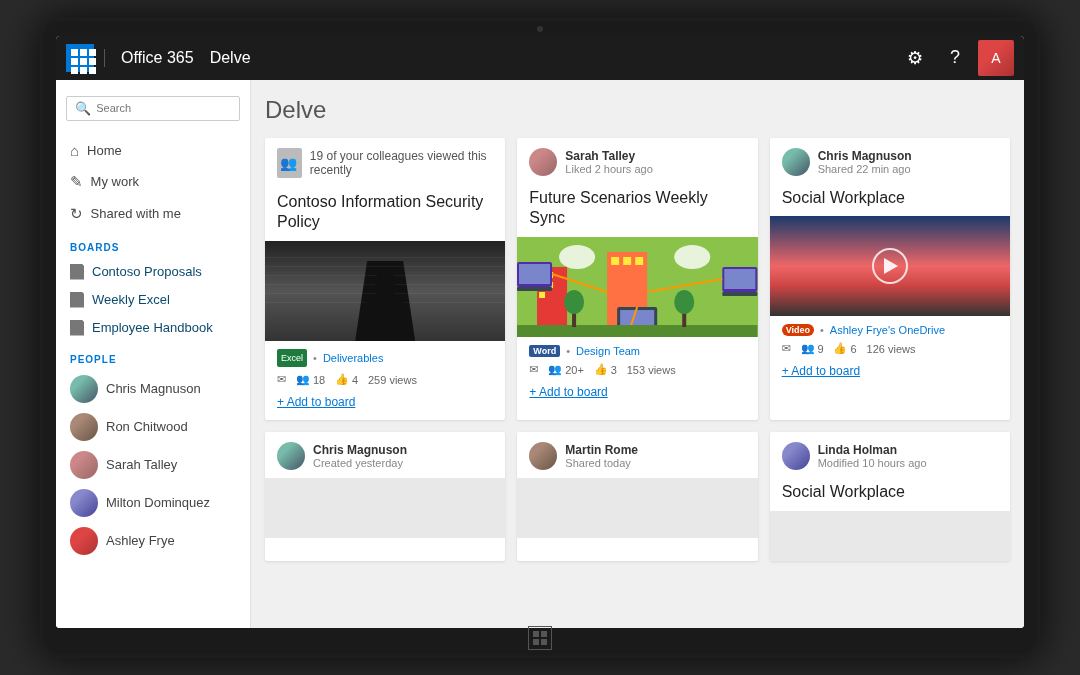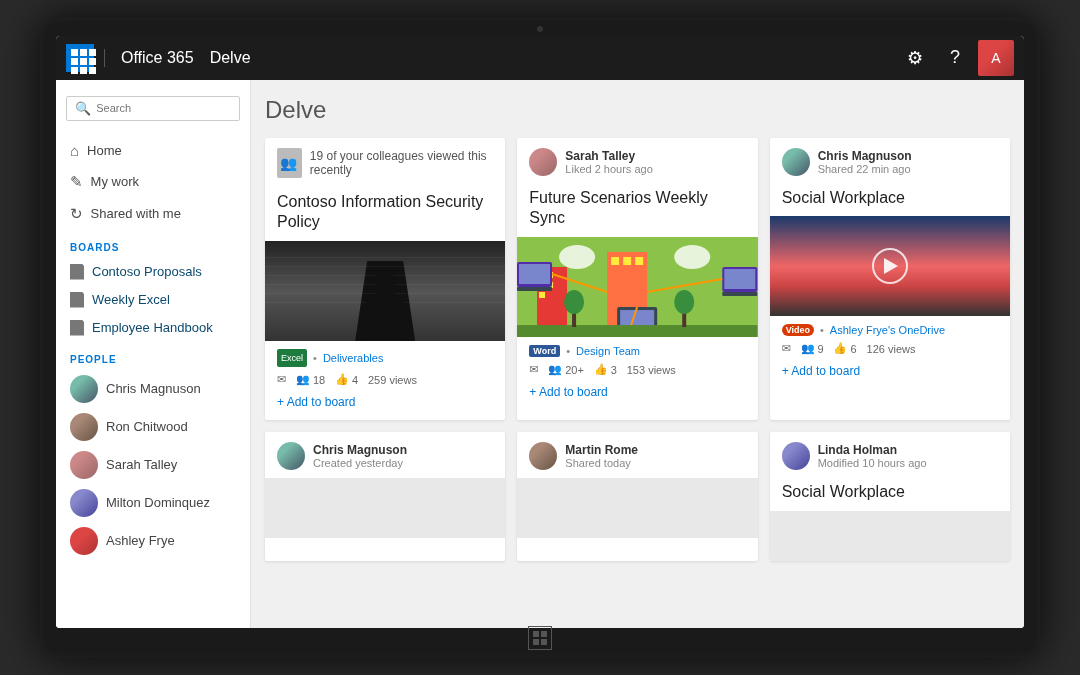--- a/index.html
+++ b/index.html
@@ -285,20 +285,21 @@
     }
     .stat-item { display: flex; align-items: center; gap: 3px; }
     .add-board-btn {
       display: flex;
       align-items: center;
       gap: 4px;
       font-size: 12px;
       color: #0078d7;
       cursor: pointer;
       padding: 3px 0;
+      text-decoration: underline;
     }
     
     .img-security {
       width: 100%;
       height: 100%;
       background: linear-gradient(to bottom, #222 0%, #555 50%, #333 100%);
       position: relative;
       display: flex;
       align-items: center;
       justify-content: center;

